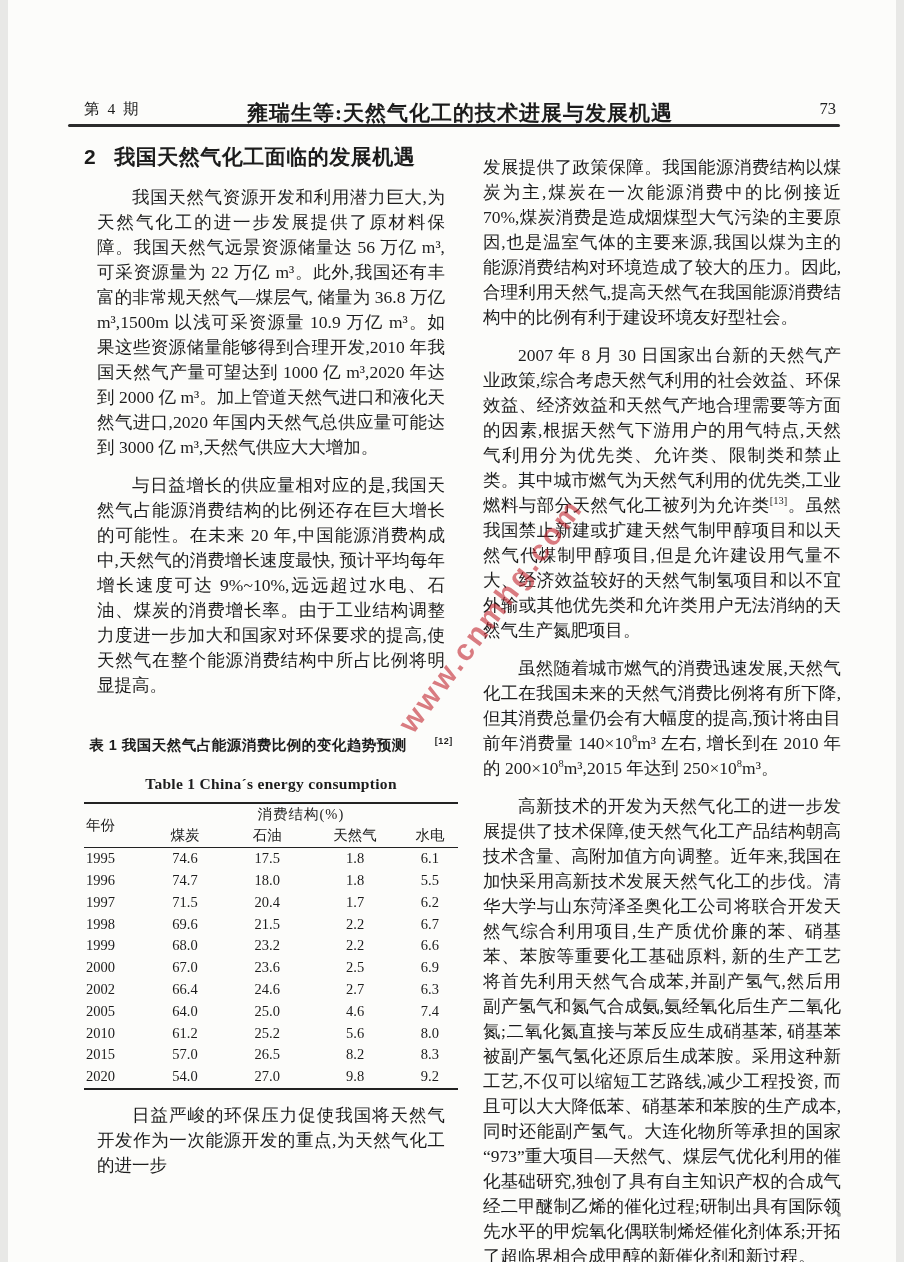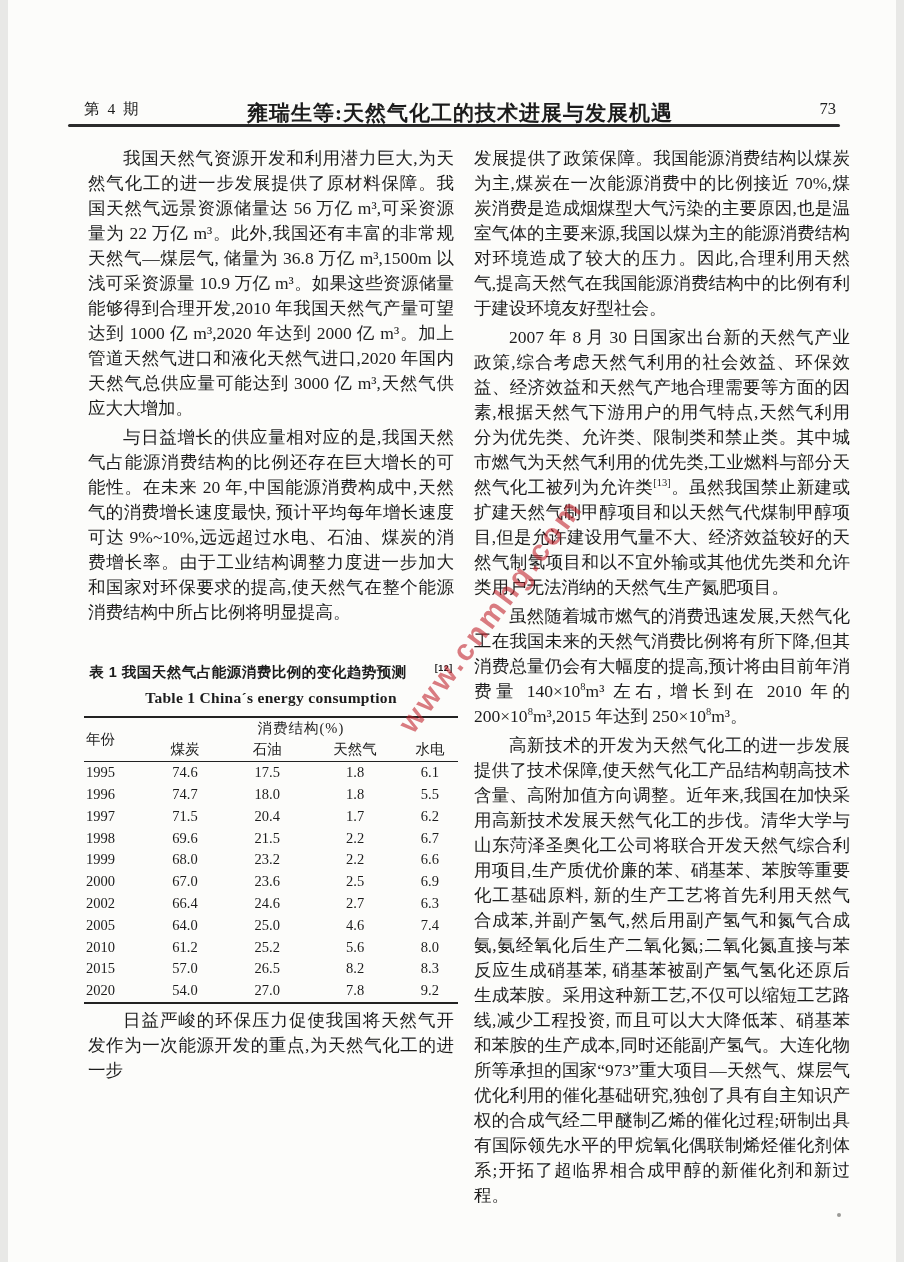--- a/index.html
+++ b/index.html
@@ -33,37 +33,37 @@
   .col-left{left:76px;width:374px;}
   .col-right{left:462px;width:384px;}
   h2.sec{
     margin:0 0 9px 0;
     font-family:"Liberation Sans","DejaVu Sans",sans-serif;
     font-size:21px;font-weight:bold;line-height:30px;
     letter-spacing:.5px;
   }
   h2.sec .num{margin-right:18px;}
   p.body{
-    margin:4px;
+    margin:13px;
     font-size:17.5px;line-height:25px;
     text-align:justify;
   }
   p.indent{text-indent:2em;}
   p.body sup{font-size:10.5px;line-height:0;}
   
   .table-block{margin-top:33px;}
   .cap-zh{
     font-family:"Liberation Sans","DejaVu Sans",sans-serif;
     font-weight:bold;font-size:14.5px;line-height:20px;
     text-align:center;letter-spacing:.5px;
   }
   .cap-zh sup{font-size:9px;padding-left:28px;}
   .cap-en{
     font-weight:bold;font-size:15.5px;line-height:22px;
-    text-align:center;margin-top:5px;letter-spacing:.3px;
+    text-align:center;margin-top:18px;letter-spacing:.3px;
   }
   table.tbl{
     width:100%;margin-top:7px;
     border-collapse:collapse;
     font-size:14.5px;
     border-top:2.5px solid #222;
     border-bottom:2.5px solid #222;
   }
   table.tbl th{font-weight:normal;padding:0;}
   table.tbl .th-year{text-align:left;padding-left:2px;width:16%;}
@@ -94,20 +94,23 @@
 <div class="page">
 
   <div class="hdr">
     <span class="issue">第 4 期</span>
     <span class="rtitle">雍瑞生等:天然气化工的技术进展与发展机遇</span>
     <span class="pno">73</span>
   </div>
   <div class="hrule"></div>
 
   <div class="col col-left">
+    <h2 class="sec">
+      <span class="num">2</span><span>我国天然气化工面临的发展机遇</span>
+    </h2>
     <p class="body indent"><span>我国天然气资源开发和利用潜力巨大,为天然气化工的进一步发展提供了原材料保障。我国天然气远景资源储量达 56 万亿 m³,可采资源量为 22 万亿 m³。此外,我国还有丰富的非常规天然气—煤层气, 储量为 36.8 万亿 m³,1500m 以浅可采资源量 10.9 万亿 m³。如果这些资源储量能够得到合理开发,2010 年我国天然气产量可望达到 1000 亿 m³,2020 年达到 2000 亿 m³。加上管道天然气进口和液化天然气进口,2020 年国内天然气总供应量可能达到 3000 亿 m³,天然气供应大大增加。</span></p>
     <p class="body indent"><span>与日益增长的供应量相对应的是,我国天然气占能源消费结构的比例还存在巨大增长的可能性。在未来 20 年,中国能源消费构成中,天然气的消费增长速度最快, 预计平均每年增长速度可达 9%~10%,远远超过水电、石油、煤炭的消费增长率。由于工业结构调整力度进一步加大和国家对环保要求的提高,使天然气在整个能源消费结构中所占比例将明显提高。</span></p>
 
     <div class="table-block">
       <div class="cap-zh"><span>表 1  我国天然气占能源消费比例的变化趋势预测</span><sup>[12]</sup></div>
       <div class="cap-en">Table 1  China´s energy consumption</div>
       <table class="tbl">
         <colgroup>
           <col class="c0">
             <col class="c1">
@@ -195,21 +198,21 @@
               <td class="c-year">2015</td>
               <td class="c-val">57.0</td>
               <td class="c-val">26.5</td>
               <td class="c-val">8.2</td>
               <td class="c-val">8.3</td>
             </tr>
             <tr>
               <td class="c-year">2020</td>
               <td class="c-val">54.0</td>
               <td class="c-val">27.0</td>
-              <td class="c-val">7.8</td>
+              <td class="c-val">9.8</td>
               <td class="c-val">9.2</td>
             </tr>
           </tbody>
       </table>
     </div>
 
     <p class="body indent after-table"><span>日益严峻的环保压力促使我国将天然气开发作为一次能源开发的重点,为天然气化工的进一步</span></p>
   </div>
 
   <div class="col col-right">

